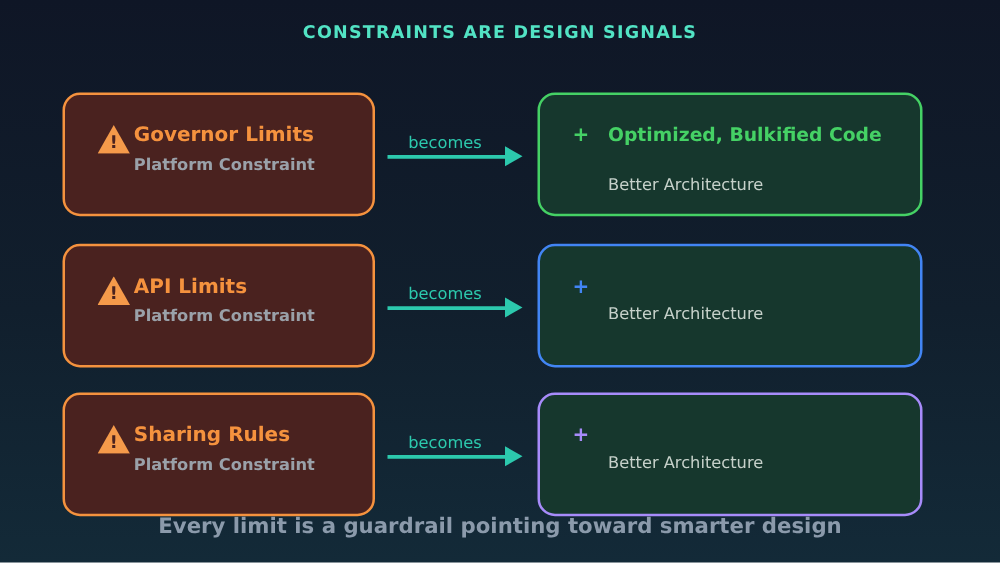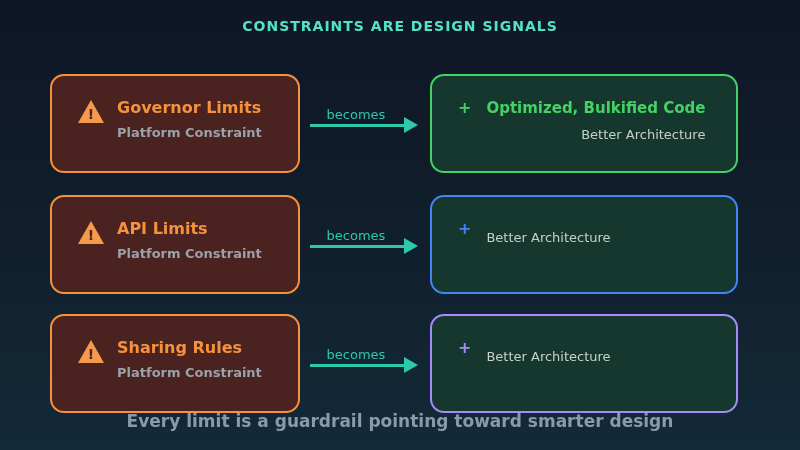--- a/index.html
+++ b/index.html
@@ -35,28 +35,28 @@
   }
   .warn-icon::after {
     content:"!"; position:absolute; left:0; right:0; top:5px;
     color:var(--left_card_bg); font-weight:bold; font-size:14px;
     line-height:18px; text-align:center;
   }
   .plus-icon {
     color:var(--accent); font-weight:bold; font-size:16px;
     line-height:18px; margin-top:0; flex:none;
   }
-  .card-text { margin-left:13px; }
+  .card-text { margin-left:3px; }
   .card-right .card-text { margin-left:15px; }
   .card-title { font-size:16px; font-weight:bold; line-height:18px; }
   .card-left  .card-title { color:var(--orange_text); }
   .card-right .card-title { color:var(--accent); font-size:15px; }
   .card-sub { font-size:13px; margin-top:8px; }
   .card-left  .card-sub { color:var(--subtitle_gray);font-weight:bold; }
-  .card-right .card-sub { color:var(--right_subtitle); margin-top:10px;text-align:right; }
+  .card-right .card-sub { color:var(--right_subtitle); margin-top:24px; }
   .arrow-zone { position:absolute; left:308px; top:0; width:112px; height:99px; }
   .arrow-label {
     position:absolute; top:33px; left:0; width:96px; text-align:center;
     color:var(--arrow_teal); font-size:13px;
   }
   .arrow-line {
     position:absolute; top:50px; left:2px; width:94px; height:3px;
     background:var(--arrow_teal);
   }
   .arrow-head {

